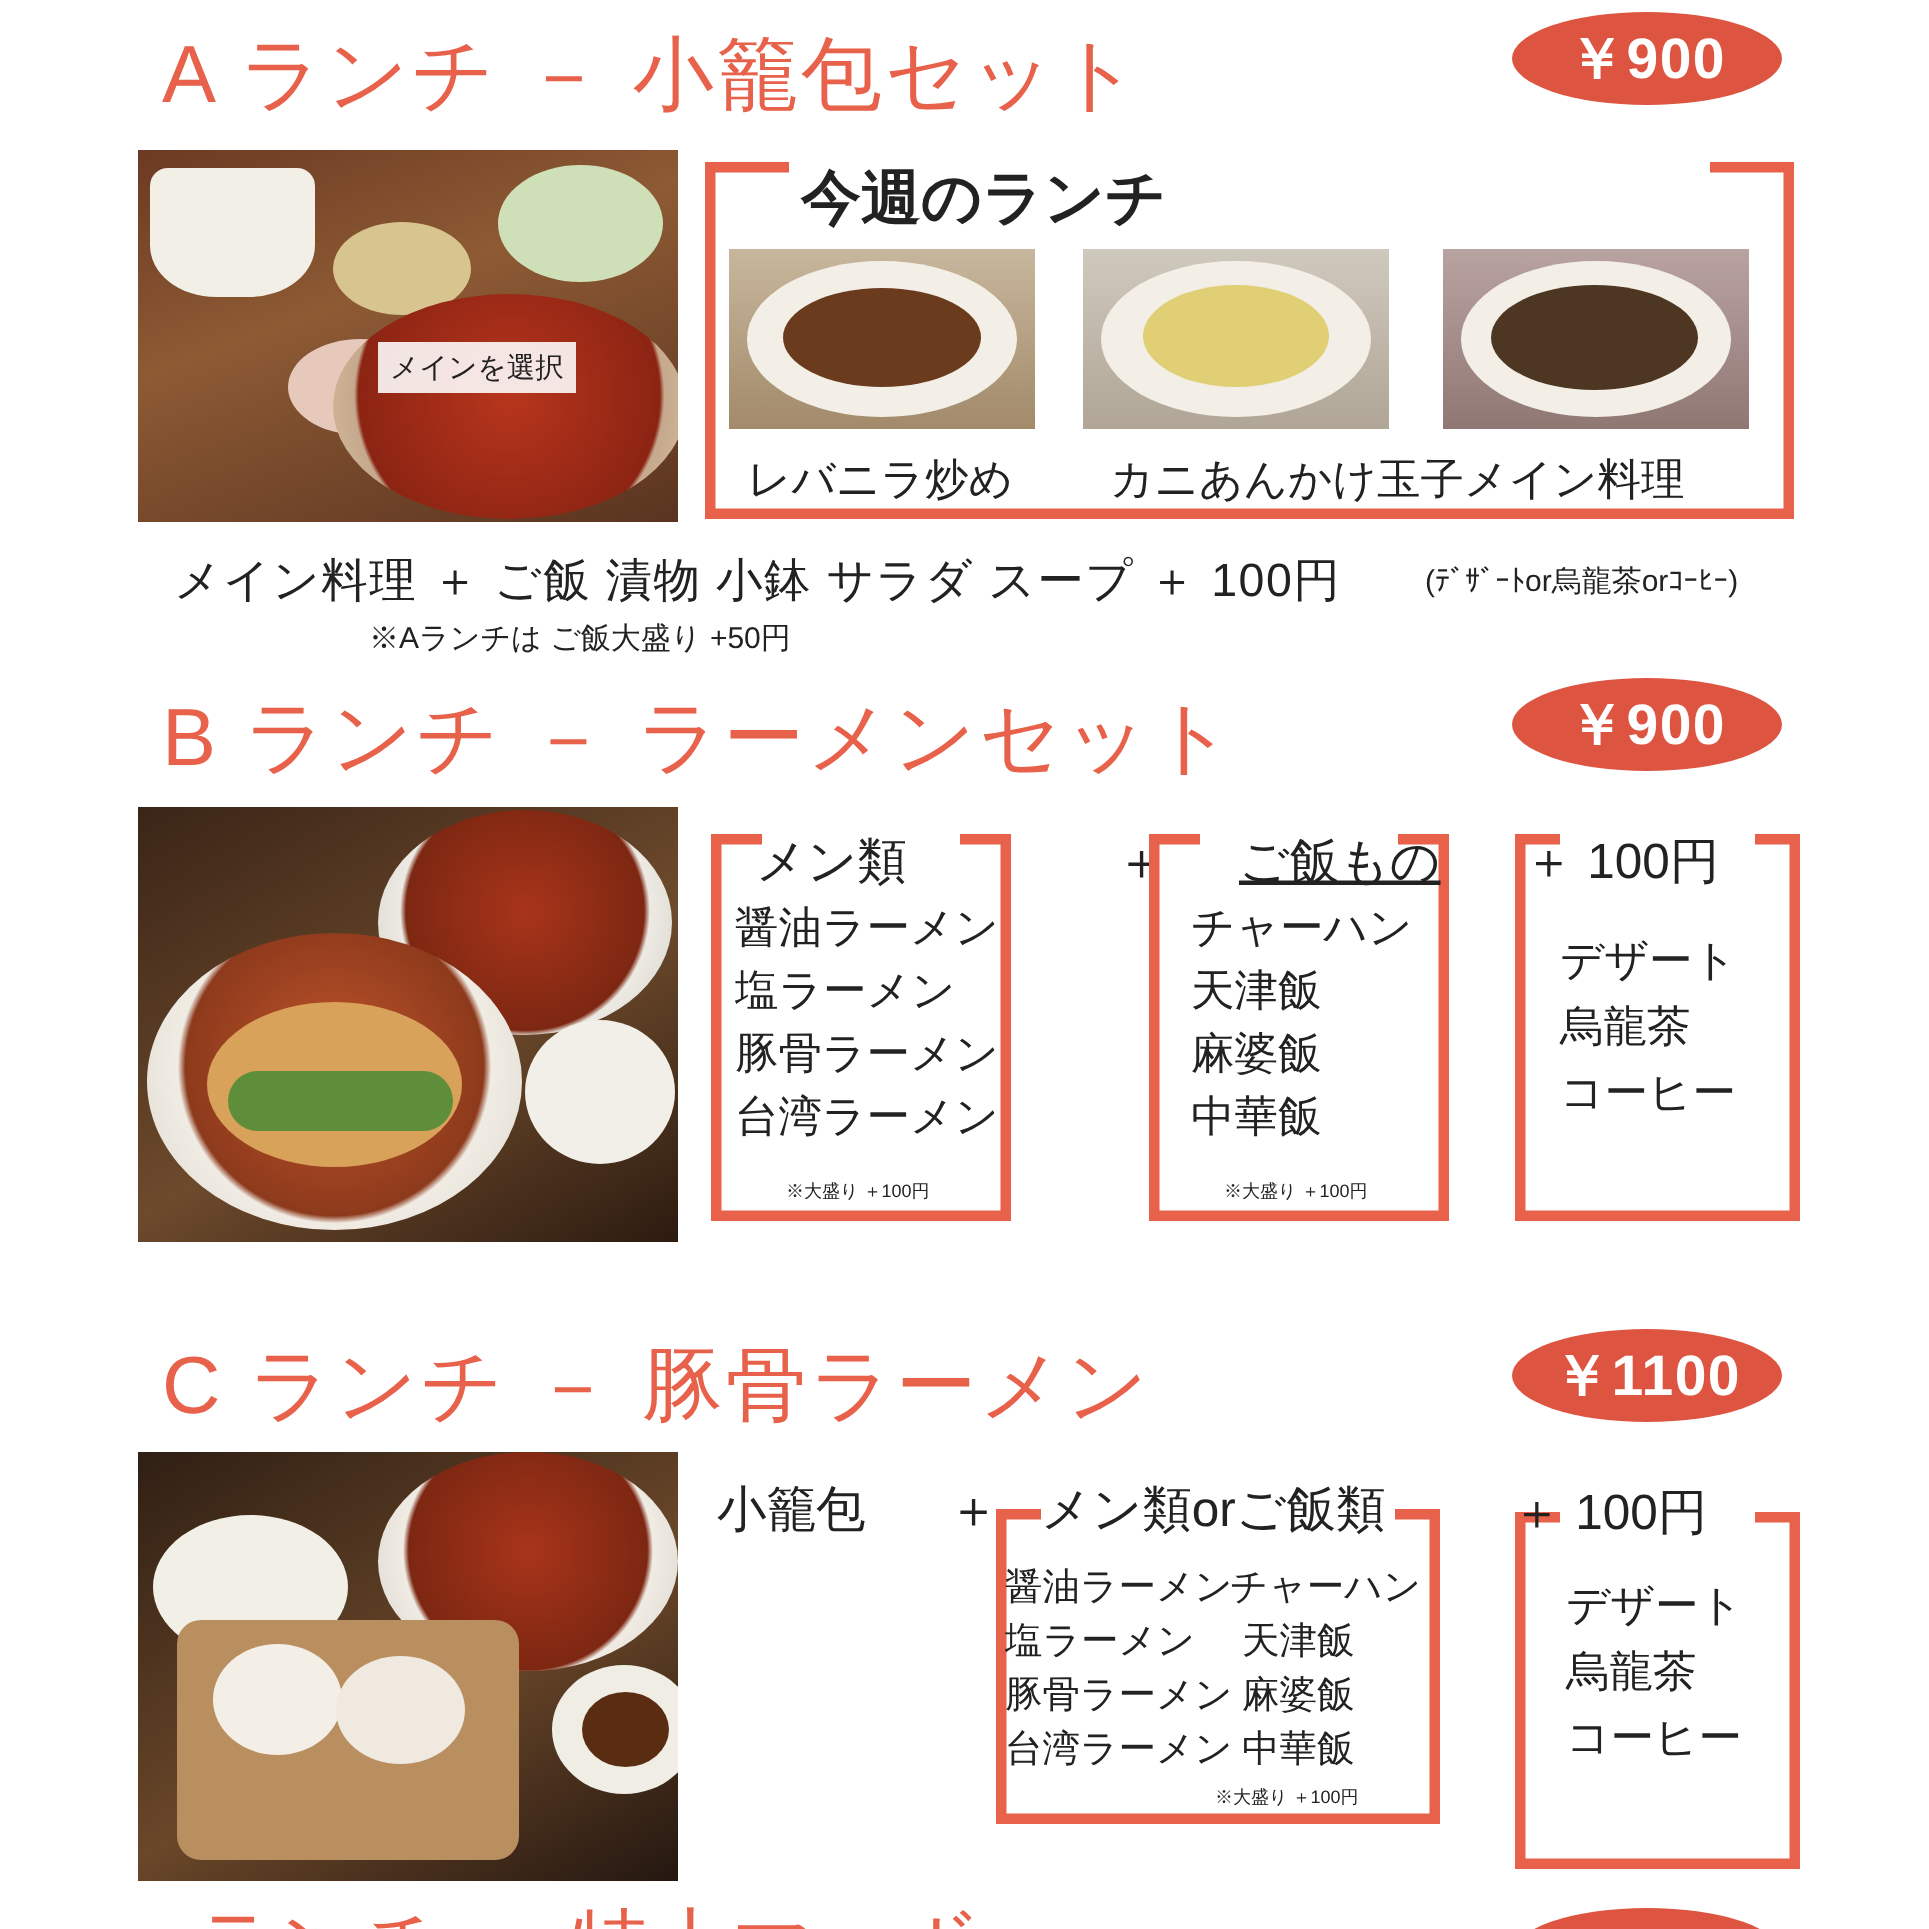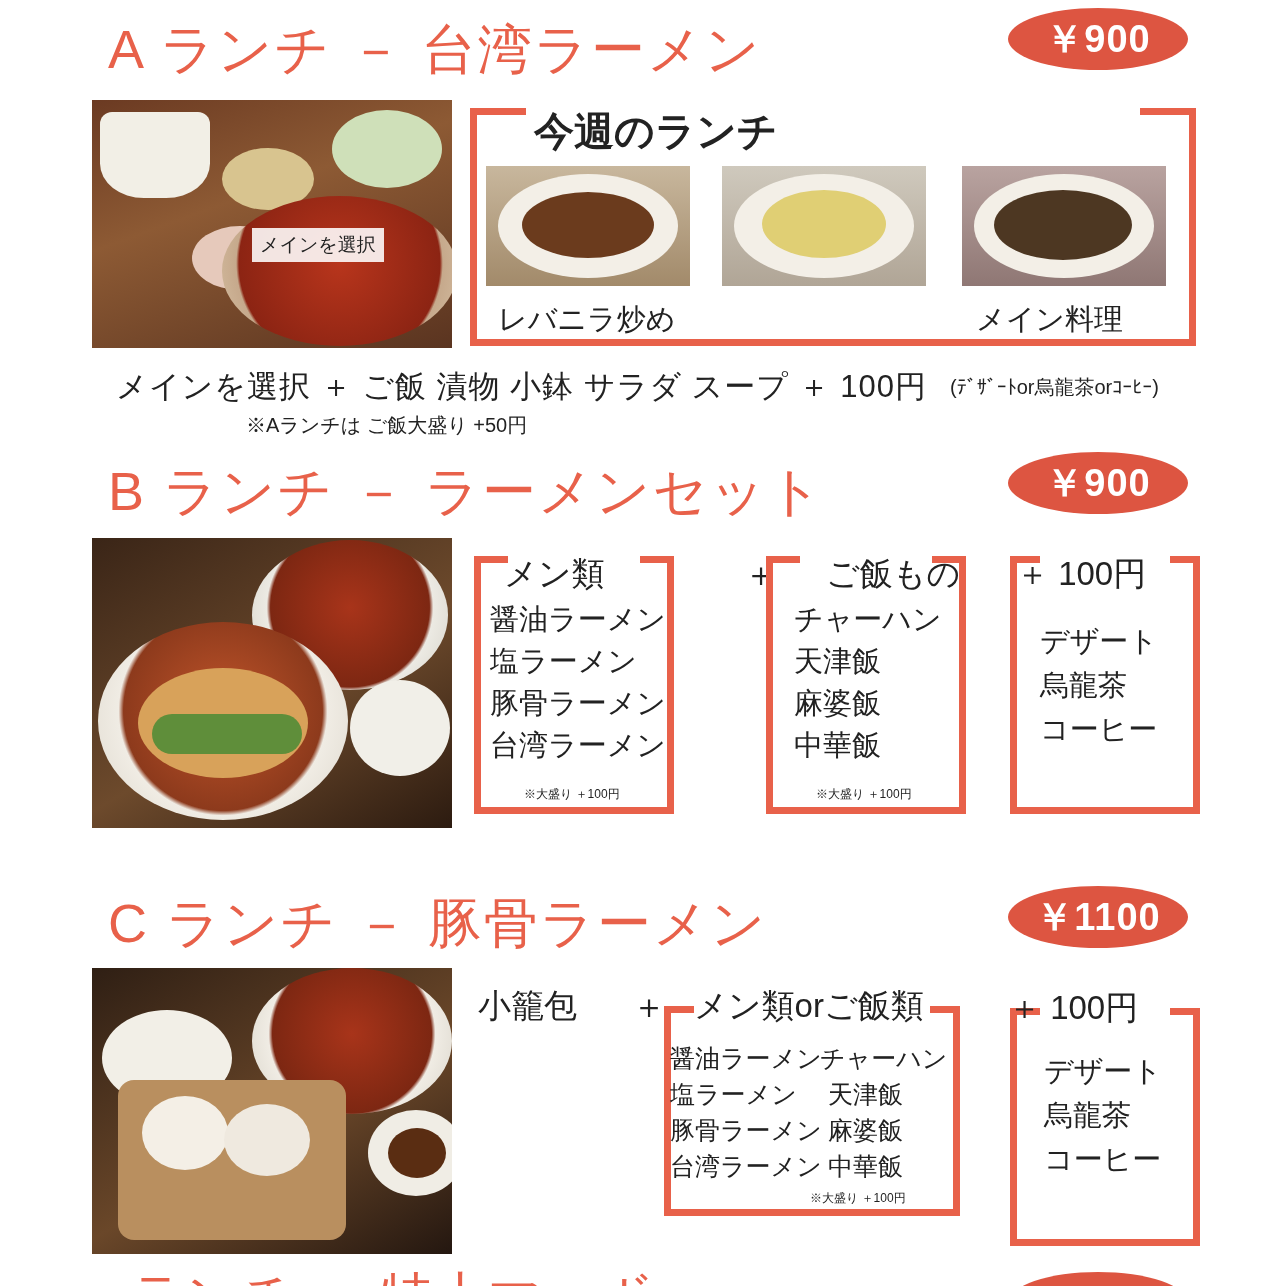--- a/index.html
+++ b/index.html
@@ -134,21 +134,21 @@
     color: #e8614a;
     font-size: 54px;
     white-space: nowrap;
   }
 </style>
 </head>
 <body>
 
 <div class="page">
 
-  <div class="section-title" style="left:108px; top:14px;">A ランチ － 台湾ラーメン</div>
+  <div class="section-title" style="left:108px; top:14px;">A ランチ － 小籠包セット</div>
   <div class="price-badge" style="left:1008px; top:8px;">￥900</div>
 
   <div class="photo" id="photo-a-main">
     <div class="pl bowl-rice"></div>
     <div class="pl bowl-side1"></div>
     <div class="pl bowl-side2"></div>
     <div class="pl bowl-salad"></div>
     <div class="pl pot"></div>
     <div class="caption-chip">メインを選択</div>
   </div>
@@ -170,23 +170,24 @@
   <div class="photo thumb" id="thumb-2">
     <div class="plate"></div>
       <div class="food2"></div>
   </div>
   <div class="photo thumb" id="thumb-3">
     <div class="plate"></div>
       <div class="food3"></div>
   </div>
 
   <div class="txt thumb-label" style="left:498px; top:300px;">レバニラ炒め</div>
+  <div class="txt thumb-label" style="left:740px; top:300px;">カニあんかけ玉子</div>
   <div class="txt thumb-label" style="left:976px; top:300px;">メイン料理</div>
 
-  <div class="txt line-main" style="left:116px; top:366px;">メインを選択 ＋ ご飯 漬物 小鉢 サラダ スープ ＋ 100円</div>
+  <div class="txt line-main" style="left:116px; top:366px;">メイン料理 ＋ ご飯 漬物 小鉢 サラダ スープ ＋ 100円</div>
   <div class="txt note-small" style="left:950px; top:374px;">(ﾃﾞｻﾞｰﾄor烏龍茶orｺｰﾋｰ)</div>
   <div class="txt note-small" style="left:246px; top:412px;">※Aランチは ご飯大盛り +50円</div>
 
   <div class="section-title" style="left:108px; top:456px;">B ランチ － ラーメンセット</div>
   <div class="price-badge" style="left:1008px; top:452px;">￥900</div>
 
   <div class="photo" id="photo-b">
     <div class="pl mapo"></div>
     <div class="pl ramen"></div>
     <div class="pl noodle"></div>
@@ -210,21 +211,21 @@
 
   <div class="txt plus" style="left:744px; top:552px;">＋</div>
 
   <div class="bracket" style="left:766px; top:556px; width:200px; height:258px;">
     <div class="edge" style="left:0; top:0; width:7px; height:258px;"></div>
     <div class="edge" style="left:193px; top:0; width:7px; height:258px;"></div>
     <div class="edge" style="left:0; top:0; width:34px; height:7px;"></div>
     <div class="edge" style="left:166px; top:0; width:34px; height:7px;"></div>
     <div class="edge" style="left:0; top:251px; width:200px; height:7px;"></div>
   </div>
-  <div class="txt col-head" style="left:826px; top:552px;">ご飯もの</div>
+  <div class="txt col-head" style="left:826px; top:552px;text-decoration:underline;">ご飯もの</div>
   <div class="txt col-item" style="left:794px; top:598px;">チャーハン</div>
   <div class="txt col-item" style="left:794px; top:640px;">天津飯</div>
   <div class="txt col-item" style="left:794px; top:682px;">麻婆飯</div>
   <div class="txt col-item" style="left:794px; top:724px;">中華飯</div>
   <div class="txt small-note" style="left:816px; top:786px;">※大盛り ＋100円</div>
 
   <div class="bracket" style="left:1010px; top:556px; width:190px; height:258px;">
     <div class="edge" style="left:0; top:0; width:7px; height:258px;"></div>
     <div class="edge" style="left:183px; top:0; width:7px; height:258px;"></div>
     <div class="edge" style="left:0; top:0; width:30px; height:7px;"></div>

